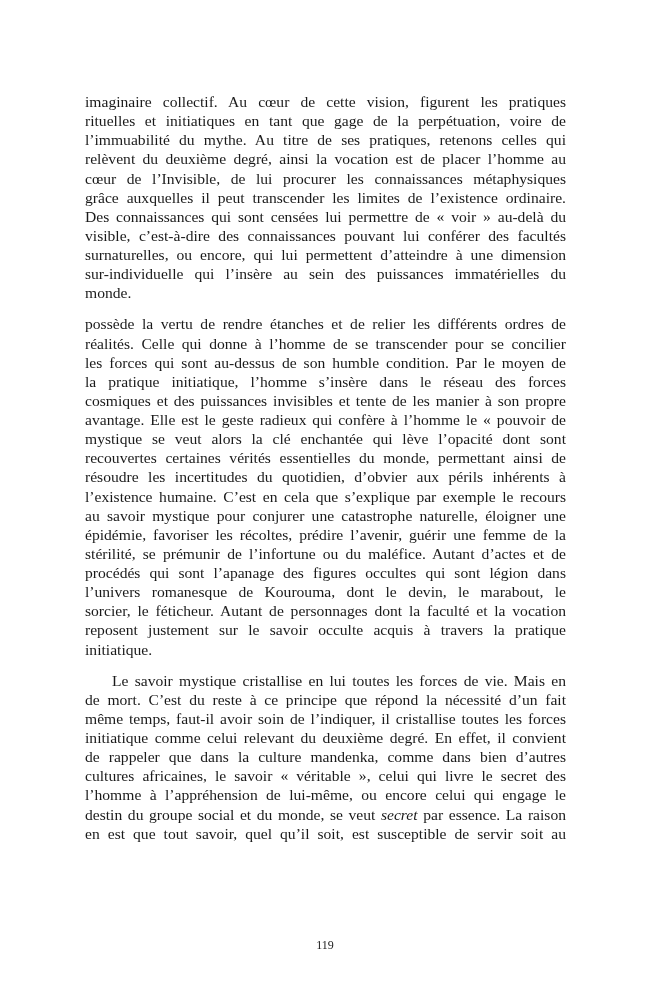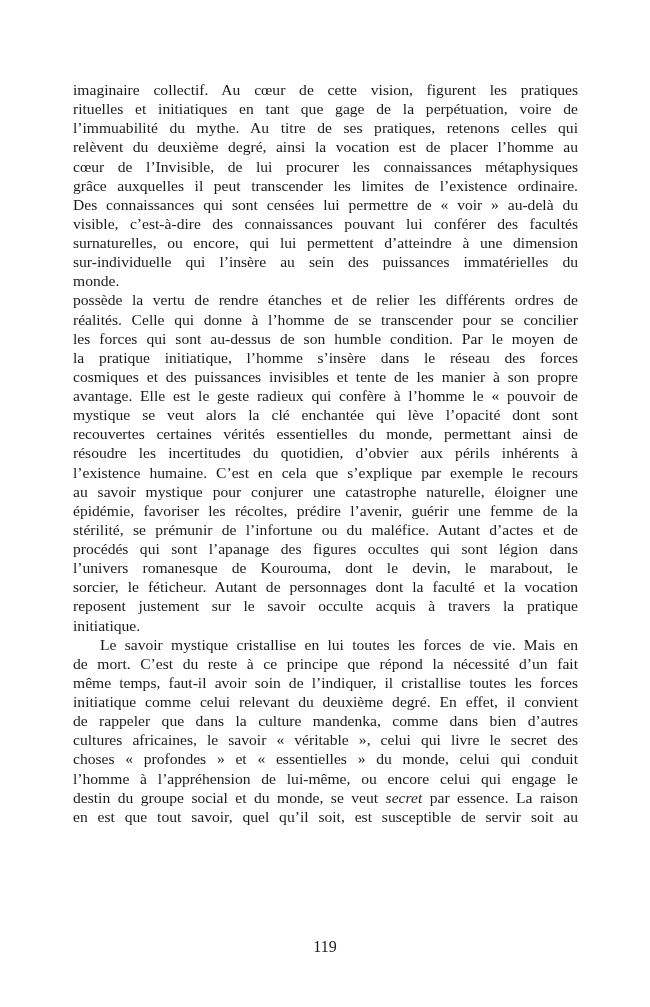--- a/index.html
+++ b/index.html
@@ -9,32 +9,32 @@
     left: 73px;
     top: 80px;
     width: 505px;
     font-family: "Liberation Serif", "DejaVu Serif", serif;
     font-size: 15.6px;
     line-height: 19.12px;
     color: #1a1a1a;
     text-align: justify;
     hyphens: none;
   }
-  .page p { margin: 0; }
+  .page p { margin: 12px; }
   .line { display: block; text-align: justify; text-align-last: justify; white-space: nowrap; }
   .line.last { text-align-last: left; }
   sup.fn { font-size: 8px; vertical-align: 5px; line-height: 0; }
   em { font-style: italic; }
   .page-number {
     position: absolute;
     left: 0; width: 650px;
     top: 938px;
     text-align: center;
     font-family: "Liberation Serif", "DejaVu Serif", serif;
-    font-size: 16px;
+    font-size: 12px;
     color: #1a1a1a;
   }
 </style>
 </head>
 <body>
 
 <div class="page">
 
   <p>
     <span class="line">imaginaire collectif. Au cœur de cette vision, figurent les pratiques</span>
@@ -71,21 +71,20 @@
     <span class="line last">initiatique.</span>
   </p>
 
   <p>
     <span class="line" style="padding-left:27px">Le savoir mystique cristallise en lui toutes les forces de vie. Mais en</span>
     <span class="line">de mort. C’est du reste à ce principe que répond la nécessité d’un fait</span>
     <span class="line">même temps, faut-il avoir soin de l’indiquer, il cristallise toutes les forces</span>
     <span class="line">initiatique comme celui relevant du deuxième degré. En effet, il convient</span>
     <span class="line">de rappeler que dans la culture mandenka, comme dans bien d’autres</span>
     <span class="line">cultures africaines, le savoir « véritable », celui qui livre le secret des</span>
-    <span class="line">choses « profondes » et « essentielles » du monde, celui qui conduit</span>
     <span class="line">l’homme à l’appréhension de lui-même, ou encore celui qui engage le</span>
     <span class="line"><span>destin du groupe social et du monde, se veut </span><em>secret</em><span> par essence. La raison</span></span>
     <span class="line">en est que tout savoir, quel qu’il soit, est susceptible de servir soit au</span>
   </p>
 
 </div>
 
 <div class="page-number">119</div>
 
 </body></html>

